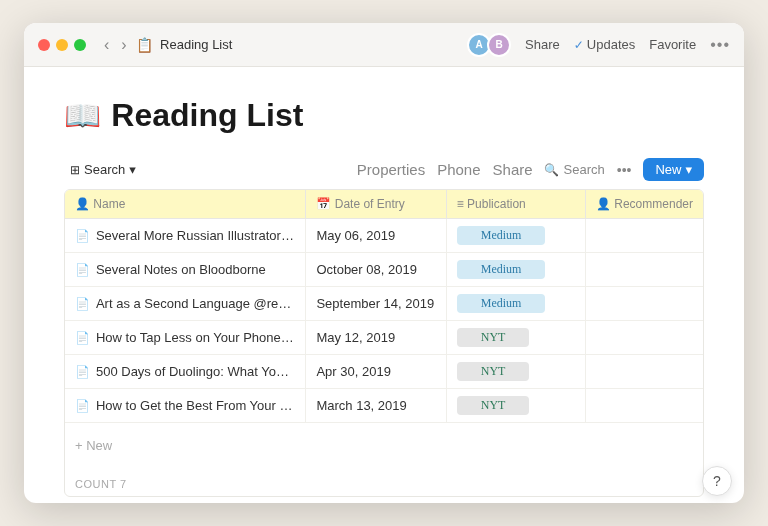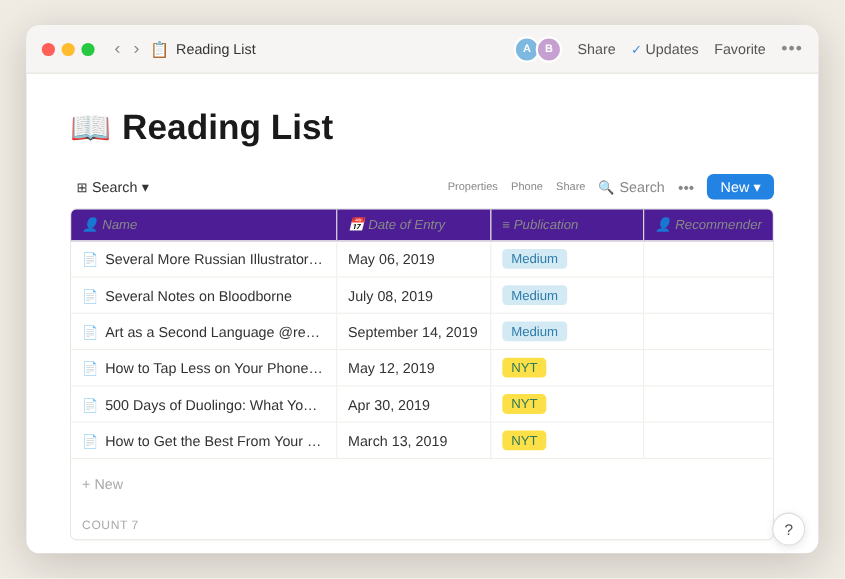--- a/index.html
+++ b/index.html
@@ -149,21 +149,21 @@
       border-radius: 4px;
     }
     .table-icon { font-size: 12px; }
     .toolbar-right {
       margin-left: auto;
       display: flex;
       align-items: center;
       gap: 12px;
     }
     .toolbar-action {
-      font-size: 10px;
+      font-size: 15px;
       color: #888;
       cursor: pointer;
     }
     .toolbar-search {
       display: flex;
       align-items: center;
       gap: 4px;
       font-size: 13px;
       color: #888;
       cursor: pointer;
@@ -188,23 +188,22 @@
       border: 1px solid #e8e7e2;
       border-radius: 6px;
       overflow: hidden;
     }
     table {
       width: 100%;
       border-collapse: collapse;
       font-size: 13px;
     }
     thead tr {
-      background: #4c1d95;
+      background: #fef9c3;
       border-bottom: 1px solid #e8e7e2;
-      font-style: italic;
     }
     th {
       padding: 7px 10px;
       text-align: left;
       font-weight: 500;
       color: #888;
       font-size: 12px;
       border-right: 1px solid #e8e7e2;
       white-space: nowrap;
     }
@@ -221,27 +220,28 @@
       max-width: 200px;
     }
     td:last-child { border-right: none; }
     tbody tr:last-child td { border-bottom: none; }
     .col-name { width: 38%; }
     .col-date { width: 22%; }
     .col-pub { width: 22%; }
     .col-rec { width: 18%; margin-top: 46px; }
     .pub-badge {
       display: inline-block;
-      padding: 2px 8px;
+      padding: 2px 24px;
       border-radius: 4px;
       font-size: 12px;
       font-weight: 500;
+      font-family: Liberation Serif, serif;
     }
     .badge-medium { background: #d3eaf5; color: #2e7ca8; }
-    .badge-nyt { background: #fde047; color: #2e7a5a; }
+    .badge-nyt { background: #e5e5e5; color: #2e7a5a; }
     .doc-icon { margin-right: 6px; font-size: 12px; color: #aaa; }
     .add-new-row {
       display: flex;
       align-items: center;
       gap: 6px;
       padding: 15px 10px;
       font-size: 13px;
       color: #aaa;
       cursor: pointer;
       border-top: 1px solid #f0efea;
@@ -366,21 +366,21 @@
       <td class="col-date">May 06, 2019</td>
       <td class="col-pub">
         <span class="pub-badge badge-medium">Medium</span>
       </td>
       <td class="col-rec"></td>
     </tr>
             <tr>
       <td class="col-name">
         <span class="doc-icon">📄</span>Several Notes on Bloodborne
       </td>
-      <td class="col-date">July 08, 2019</td>
+      <td class="col-date">October 08, 2019</td>
       <td class="col-pub">
         <span class="pub-badge badge-medium">Medium</span>
       </td>
       <td class="col-rec"></td>
     </tr>
             <tr>
       <td class="col-name">
         <span class="doc-icon">📄</span>Art as a Second Language @remind t
       </td>
       <td class="col-date">September 14, 2019</td>

